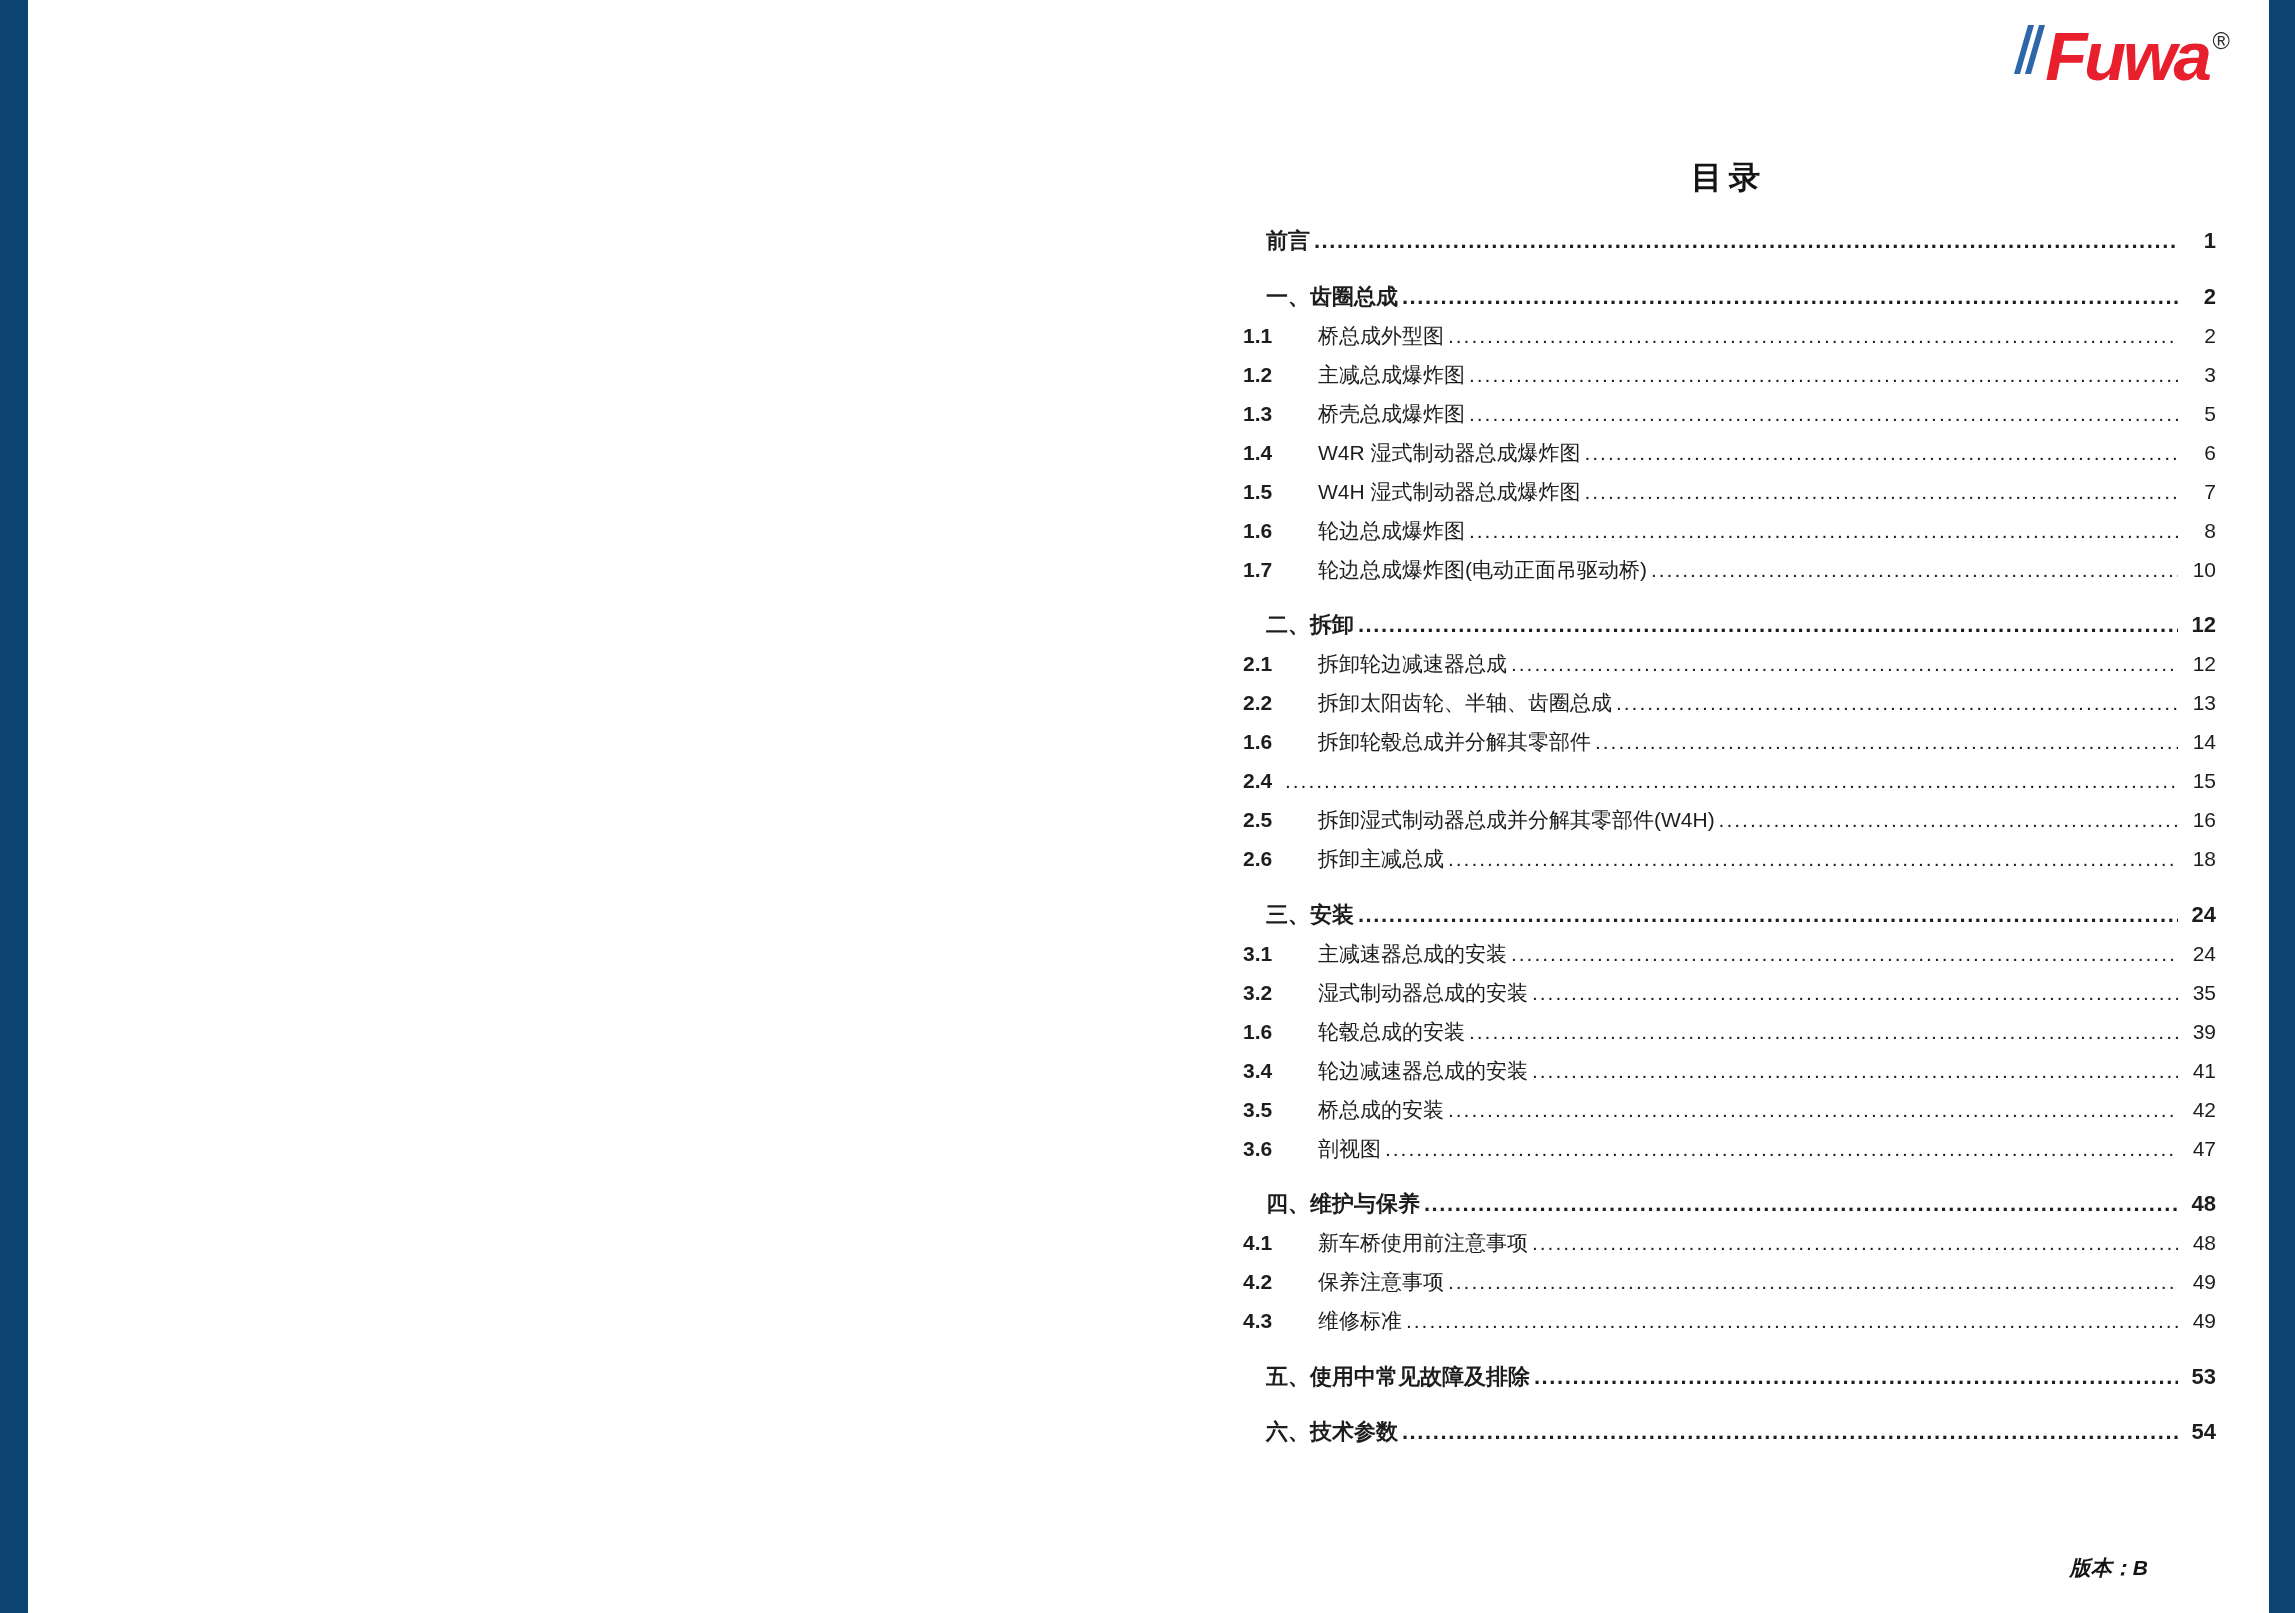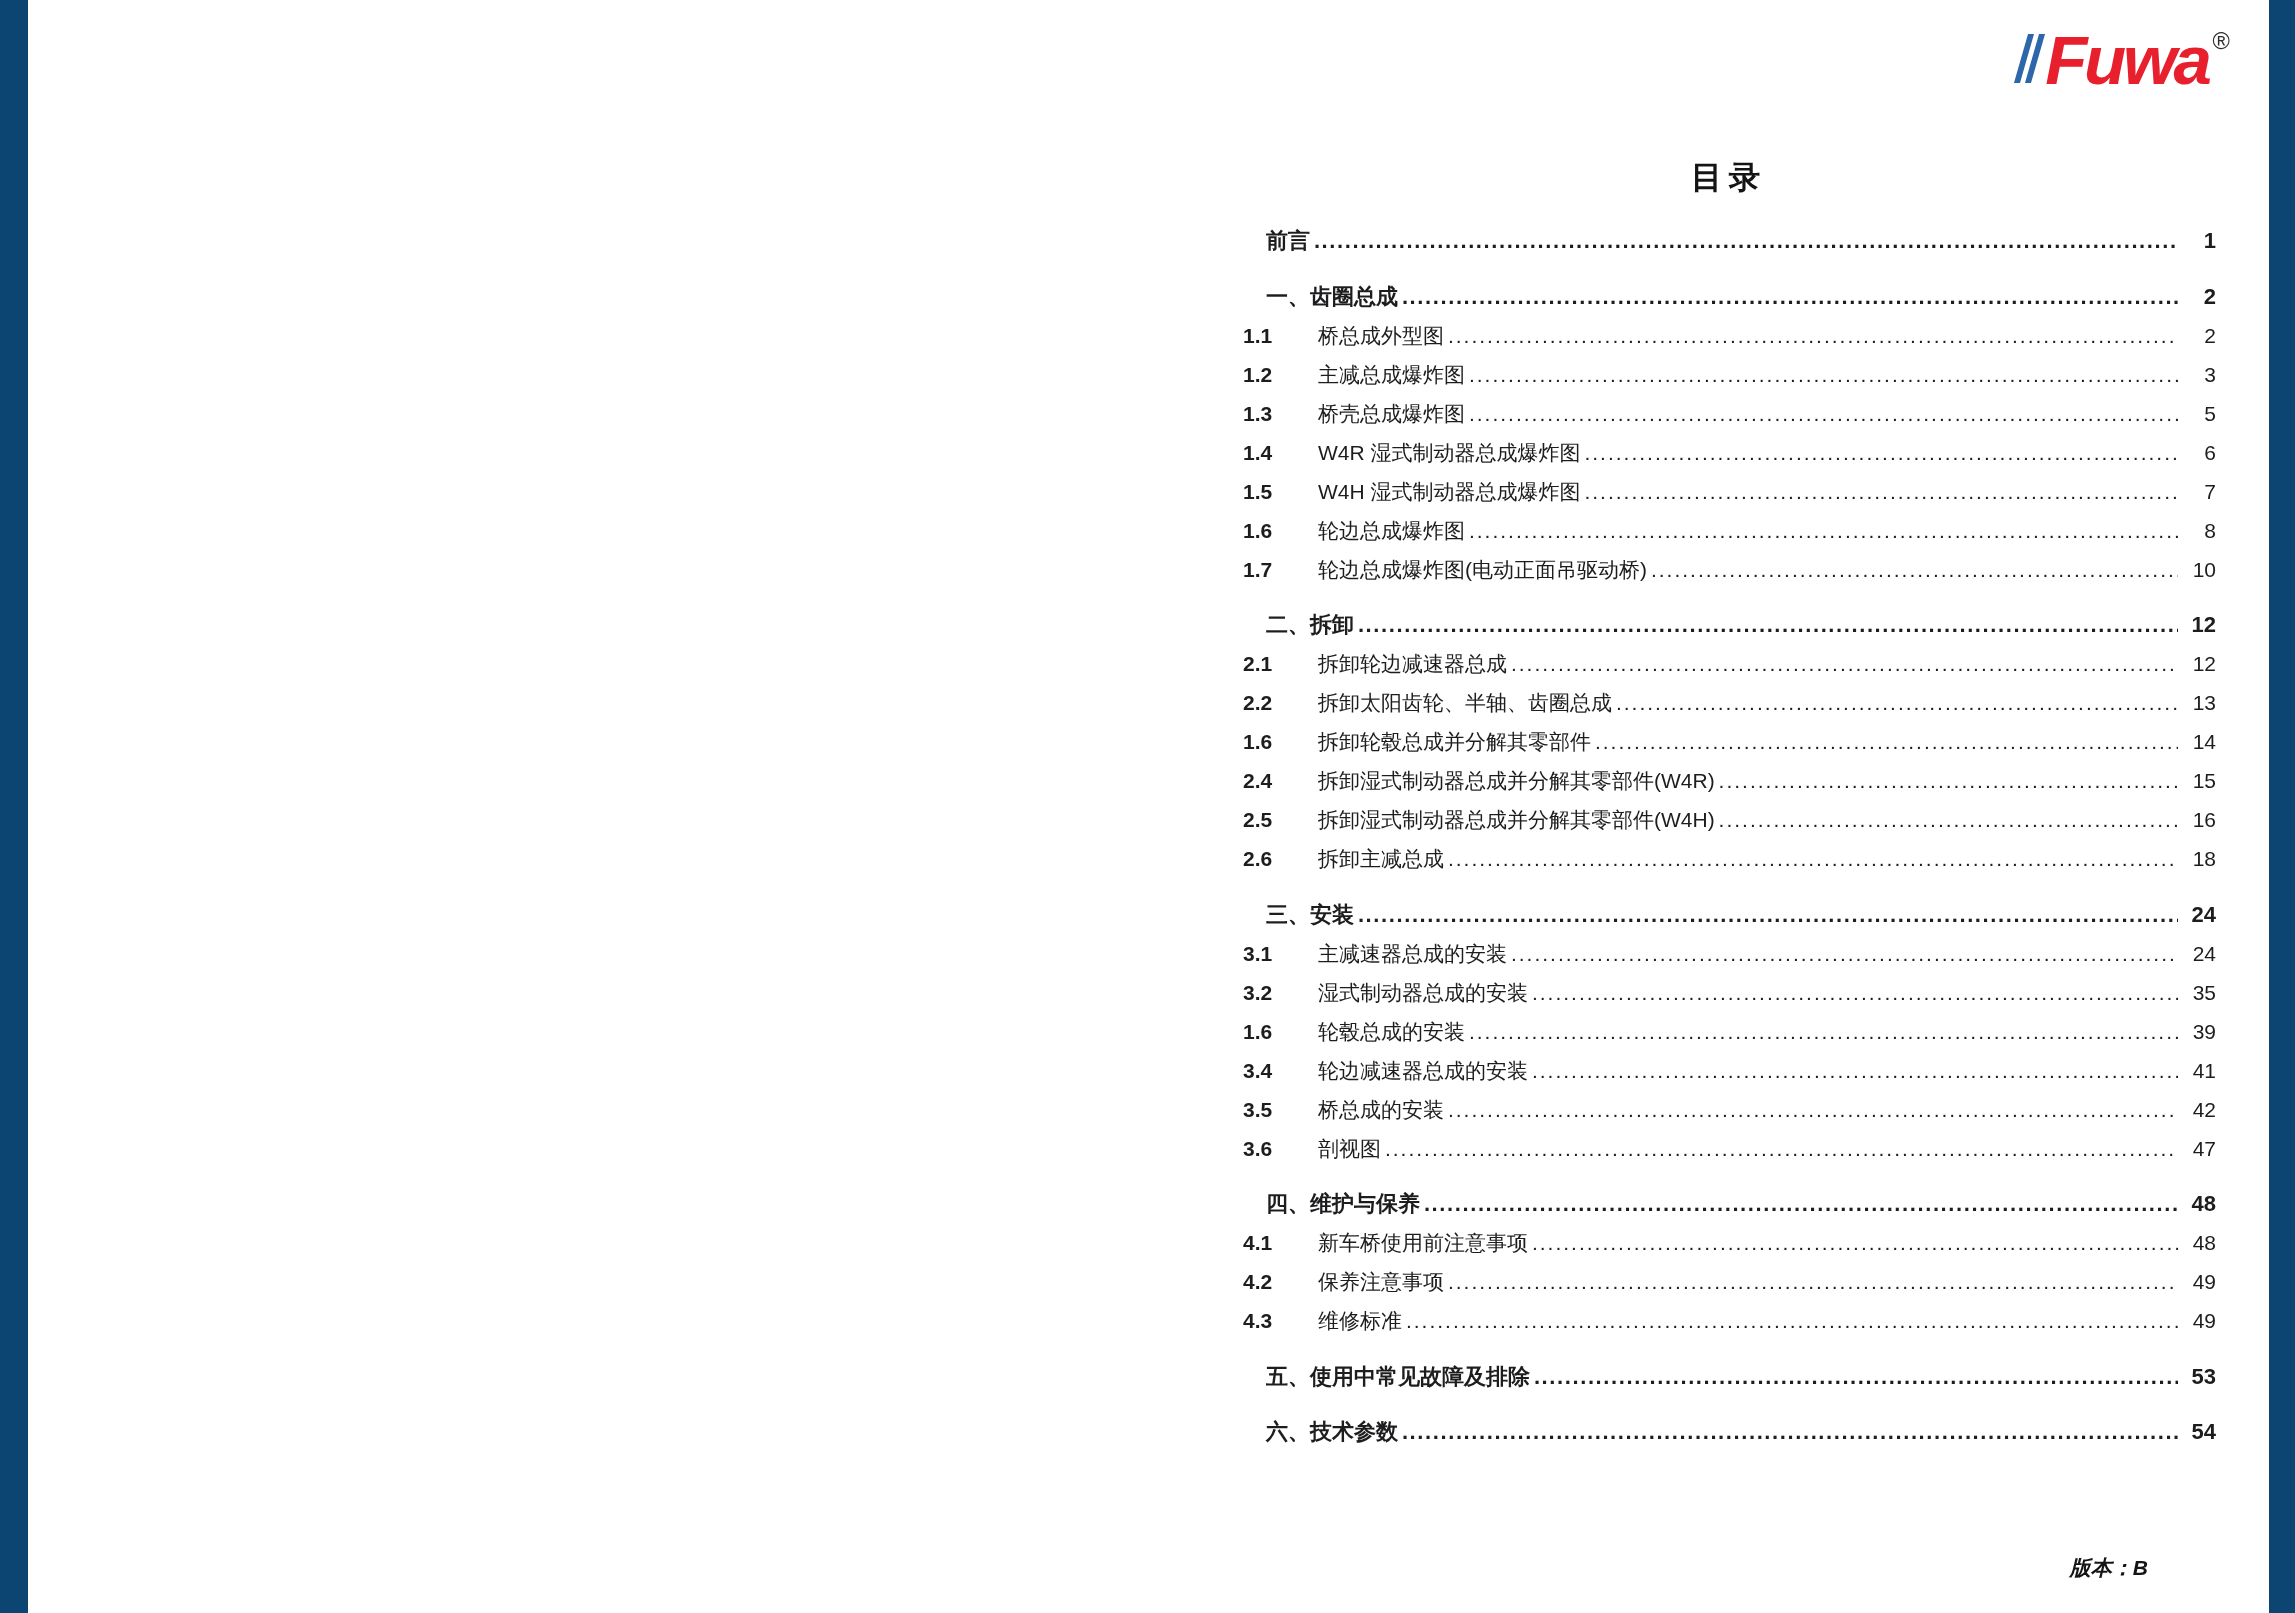--- a/index.html
+++ b/index.html
@@ -24,21 +24,21 @@
   .edge-bar.left  { left: 0;  width: 27.6px; }
   .edge-bar.right { right: 0; width: 26px; }
 
   
   .logo {
     position: absolute;
     top: 25px;
     right: 65px;
     height: 72px;
     display: flex;
-    align-items: center;
+    align-items: flex-start;
   }
   .logo .stripe {
     display: inline-block;
     width: 5.5px;
     height: 49px;
     background: #2e66aa;
     transform: skewX(-16deg);
     margin-right: 5.5px;
     margin-bottom: 4.7px;
   }
@@ -216,21 +216,20 @@
         <span class="toc-page">13</span>
       </div>
       <div class="toc-row sub">
         <span class="toc-num">1.6</span>
         <span class="toc-label">拆卸轮毂总成并分解其零部件</span>
         <span class="toc-dots">............................................................................................................................................................................................................................................................................................................</span>
         <span class="toc-page">14</span>
       </div>
       <div class="toc-row sub">
         <span class="toc-num">2.4</span>
-        <span class="toc-label">拆卸湿式制动器总成并分解其零部件(W4R)</span>
         <span class="toc-dots">............................................................................................................................................................................................................................................................................................................</span>
         <span class="toc-page">15</span>
       </div>
       <div class="toc-row sub">
         <span class="toc-num">2.5</span>
         <span class="toc-label">拆卸湿式制动器总成并分解其零部件(W4H)</span>
         <span class="toc-dots">............................................................................................................................................................................................................................................................................................................</span>
         <span class="toc-page">16</span>
       </div>
       <div class="toc-row sub">

